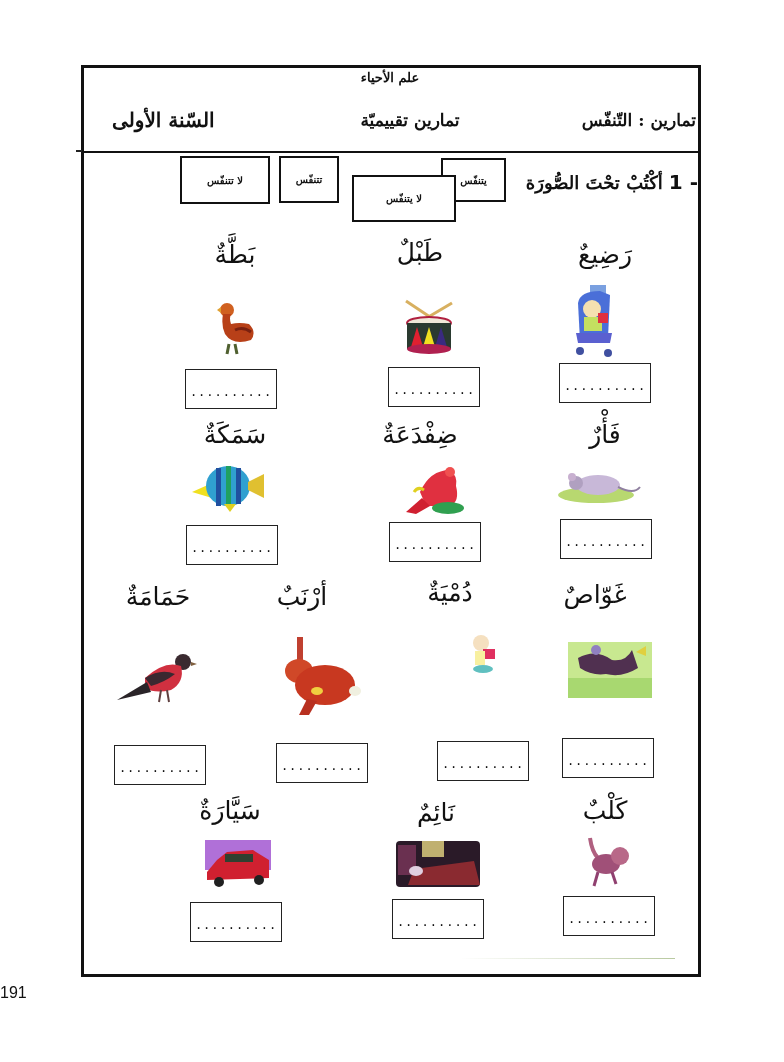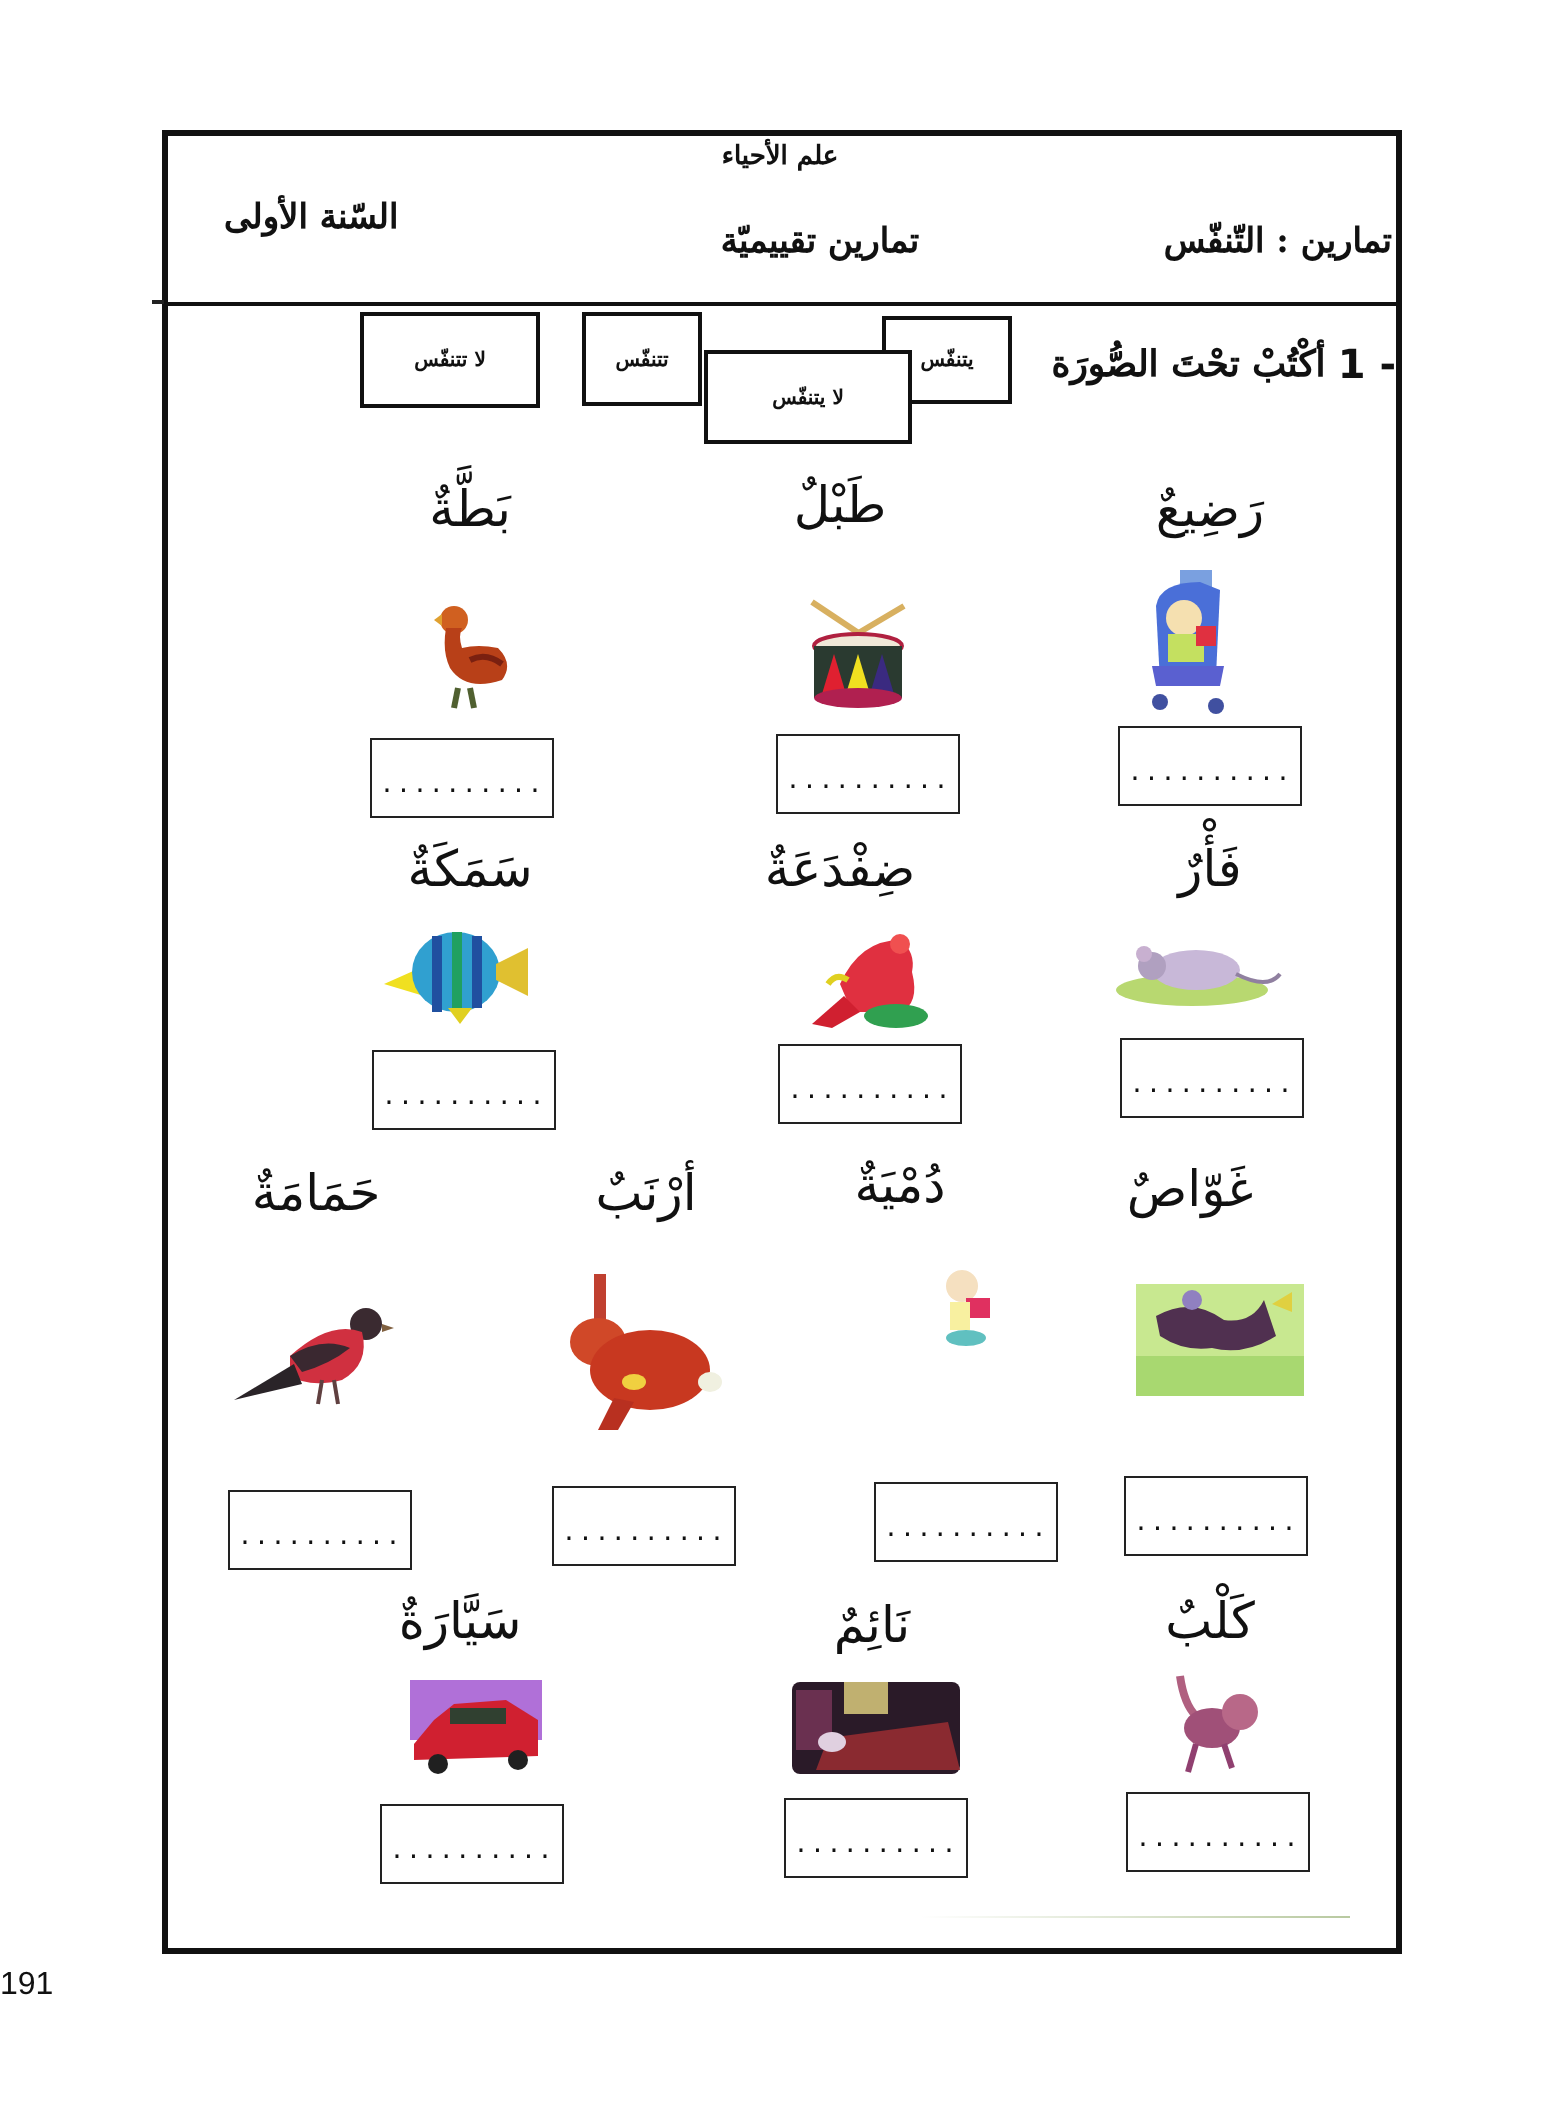--- a/index.html
+++ b/index.html
@@ -6,21 +6,21 @@
   body { width:784px; height:1062px; position:relative; overflow:hidden;
          font-family:"DejaVu Serif", serif; color:#111; }
   .frame { position:absolute; left:81px; top:65px; width:620px; height:912px;
            border:3px solid #111; box-sizing:border-box; }
   .hline { position:absolute; left:81px; top:151px; width:620px; height:2px; background:#111; }
   .hline-tick { position:absolute; left:76px; top:150px; width:6px; height:2px; background:#222; }
   .abs { position:absolute; direction:rtl; white-space:nowrap; }
   .h-title { left:300px; top:70px; width:180px; text-align:center; font-size:13px; font-weight:bold; }
   .h-axis { right:88px; top:110px; font-size:17px; font-weight:bold; }
   .h-ex { left:335px; top:110px; width:150px; text-align:center; font-size:17px; font-weight:bold; }
-  .h-year { left:112px; top:98px; font-size:17px; font-weight:bold; }
+  .h-year { left:112px; top:108px; font-size:20px; font-weight:bold; }
   .instr { right:86px; top:170px; font-size:18px; font-weight:bold; display:flex; gap:6px; align-items:center; }
   .instr-num { direction:ltr; font-family:"DejaVu Sans", sans-serif; font-size:20px; }
   .opt { position:absolute; border:2px solid #111; box-sizing:border-box; background:#fff;
          font-size:10px; font-weight:bold; direction:rtl; display:flex; align-items:center; justify-content:center; }
   .word { position:absolute; font-size:25px; direction:rtl; text-align:center; width:100px; }
   .pic { position:absolute; }
   .box { position:absolute; width:92px; height:40px; border:1.5px solid #222; box-sizing:border-box;
          background:#fff; display:flex; align-items:center; justify-content:center;
          font-family:"DejaVu Sans Mono", monospace; font-size:12px; letter-spacing:1px; padding-top:6px; }
   .page-num { position:absolute; left:0; width:716px; top:984px; text-align:left;
@@ -40,21 +40,21 @@
 <div class="abs h-ex">تمارين تقييميّة</div>
 <div class="abs h-year">السّنة الأولى</div>
 
 <div class="abs instr">
   <span class="instr-num">1 -</span>
   <span>أكْتُبْ تحْتَ الصُّورَة</span>
 </div>
 
 <div class="opt" style="left:441px;top:158px;width:65px;height:44px;">يتنفّس</div>
 <div class="opt" style="left:352px;top:175px;width:104px;height:47px;">لا يتنفّس</div>
-<div class="opt" style="left:279px;top:156px;width:60px;height:47px;margin-left:12px;">تتنفّس</div>
+<div class="opt" style="left:279px;top:156px;width:60px;height:47px;">تتنفّس</div>
 <div class="opt" style="left:180px;top:156px;width:90px;height:48px;">لا تتنفّس</div>
 
 <div class="word" style="left:555px;top:240px;">رَضِيعٌ</div>
 <div class="word" style="left:370px;top:238px;">طَبْلٌ</div>
 <div class="word" style="left:185px;top:240px;">بَطَّةٌ</div>
 
 <svg class="pic" style="left:570px;top:283px;" width="50" height="75">
   <rect x="20" y="2" width="16" height="10" fill="#7aa0e0"></rect>
   <path d="M8 20 Q10 8 30 8 L40 12 L38 55 L10 58 Z" fill="#4a6fd8"></path>
   <circle cx="22" cy="26" r="9" fill="#f5e0b0"></circle>
@@ -114,21 +114,21 @@
   <polygon points="58,24 74,16 74,40 58,32" fill="#e0c030"></polygon>
   <polygon points="34,46 46,46 40,54" fill="#e0d020"></polygon>
 </svg>
 
 <div class="box" style="left:560px;top:519px;">..........</div>
 <div class="box" style="left:389px;top:522px;">..........</div>
 <div class="box" style="left:186px;top:525px;">..........</div>
 
 <div class="word" style="left:545px;top:580px;">غَوّاصٌ</div>
 <div class="word" style="left:400px;top:578px;">دُمْيَةٌ</div>
-<div class="word" style="left:273px;top:582px;">أرْنَبٌ</div>
+<div class="word" style="left:252px;top:582px;">أرْنَبٌ</div>
 <div class="word" style="left:108px;top:582px;">حَمَامَةٌ</div>
 
 <svg class="pic" style="left:566px;top:638px;" width="88" height="62">
   <rect x="2" y="4" width="84" height="56" fill="#c8e890"></rect>
   <rect x="2" y="40" width="84" height="20" fill="#a8d870"></rect>
   <path d="M12 20 Q30 10 46 22 Q60 24 66 12 L72 30 Q56 40 40 36 Q26 38 14 30 Z" fill="#503050"></path>
   <circle cx="30" cy="12" r="5" fill="#9080c0"></circle>
   <path d="M70 14 L80 8 L80 18 Z" fill="#e0d040"></path>
 </svg>
 <svg class="pic" style="left:467px;top:633px;" width="32" height="42">

